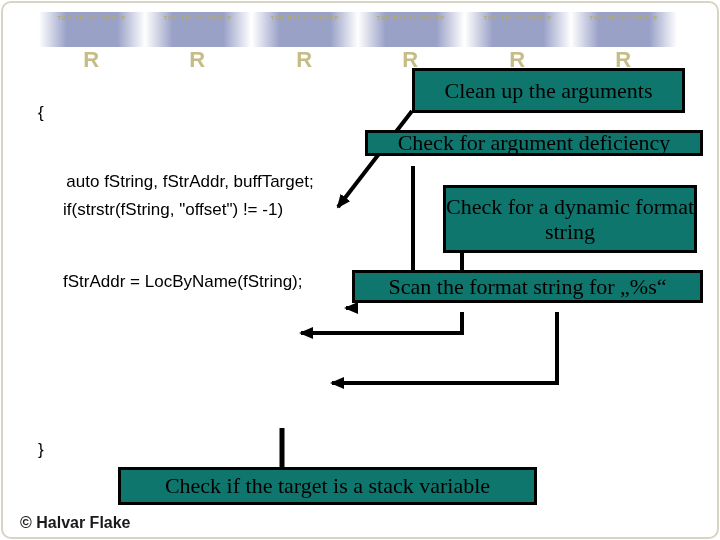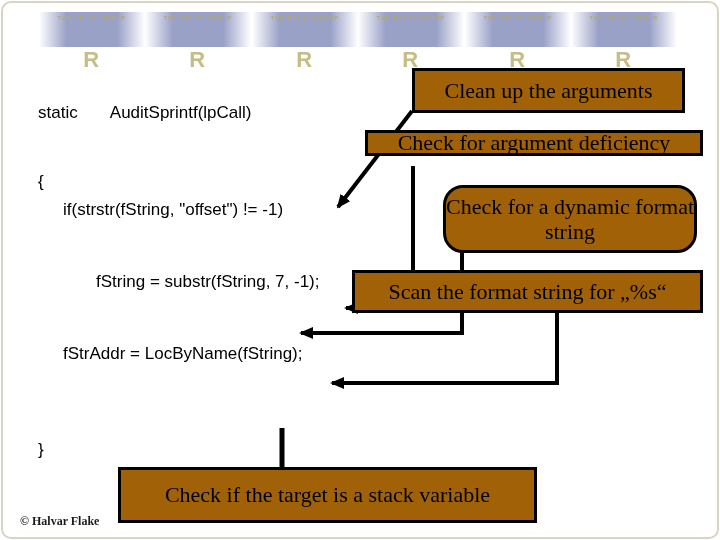--- a/index.html
+++ b/index.html
@@ -38,37 +38,37 @@
     font-family:"Liberation Sans", sans-serif;
     font-size:17px; white-space:pre; z-index:1;
   }
   #code-header { left:38px; top:55px;  line-height:23px; }
   #code-body   { left:63px; top:150px; line-height:24px; }
   #code-close  { left:38px; top:438px; line-height:24px; }
   
   #connectors { position:absolute; left:0; top:0; z-index:2; }
   
   .callout {
-    position:absolute; background:#a16207;
+    position:absolute; background:#0f766e;
     border:3px solid #000000;
     font-family:"Liberation Serif", serif;
     font-size:22px; color:#000;
     display:flex; align-items:center; justify-content:center;
     text-align:center; line-height:1.15; z-index:3;
   }
   #callout-clean   { left:412px; top:68px;  width:273px; height:45px; }
   #callout-defic   { left:365px; top:130px; width:338px; height:26px; }
-  #callout-dynamic { left:443px; top:185px; width:254px; height:68px; padding:0 0;border-radius:20px; }
-  #callout-scan    { left:352px; top:270px; width:351px; height:43px; }
-  #callout-stack   { left:118px; top:467px; width:419px; height:56px; }
+  #callout-dynamic { left:443px; top:185px; width:254px; height:68px; padding:0 0; }
+  #callout-scan    { left:352px; top:270px; width:351px; height:33px; }
+  #callout-stack   { left:118px; top:467px; width:419px; height:38px; }
   
   .footer {
     position:absolute; left:20px; top:514px;
-    font-family:Liberation Serif, serif;
-    font-size:12px; font-weight:bold; color:#1a1a1a; z-index:1;
+    font-family:Liberation Sans, sans-serif;
+    font-size:16px; font-weight:bold; color:#1a1a1a; z-index:1;
   }
 </style>
 </head>
 <body>
 
 <div class="slide-border"></div>
 
 <div>
   <div class="logo" style="left:39px">
     <div class="logo-tagline">THE RELAY GROUP</div>
@@ -90,27 +90,26 @@
     <div class="logo-tagline">THE RELAY GROUP</div>
     <div class="logo-trg"><span>T</span><span class="r">R</span><span>G</span></div>
   </div>
   <div class="logo" style="left:571px">
     <div class="logo-tagline">THE RELAY GROUP</div>
     <div class="logo-trg"><span>T</span><span class="r">R</span><span>G</span></div>
   </div>
 </div>
 
 <div class="code" id="code-header">
-  <div>static       AuditSprintf(lpCall)</div>
   <div>{</div>
+  <div>      auto fString, fStrAddr, buffTarget;</div>
 </div>
 
 <div class="code" id="code-body">
   <div>if(strstr(fString, "offset") != -1)</div>
-  <div>       fString = substr(fString, 7, -1);</div>
   <div>fStrAddr = LocByName(fString);</div>
   
   
   
   
   
   
   
 </div>
 

